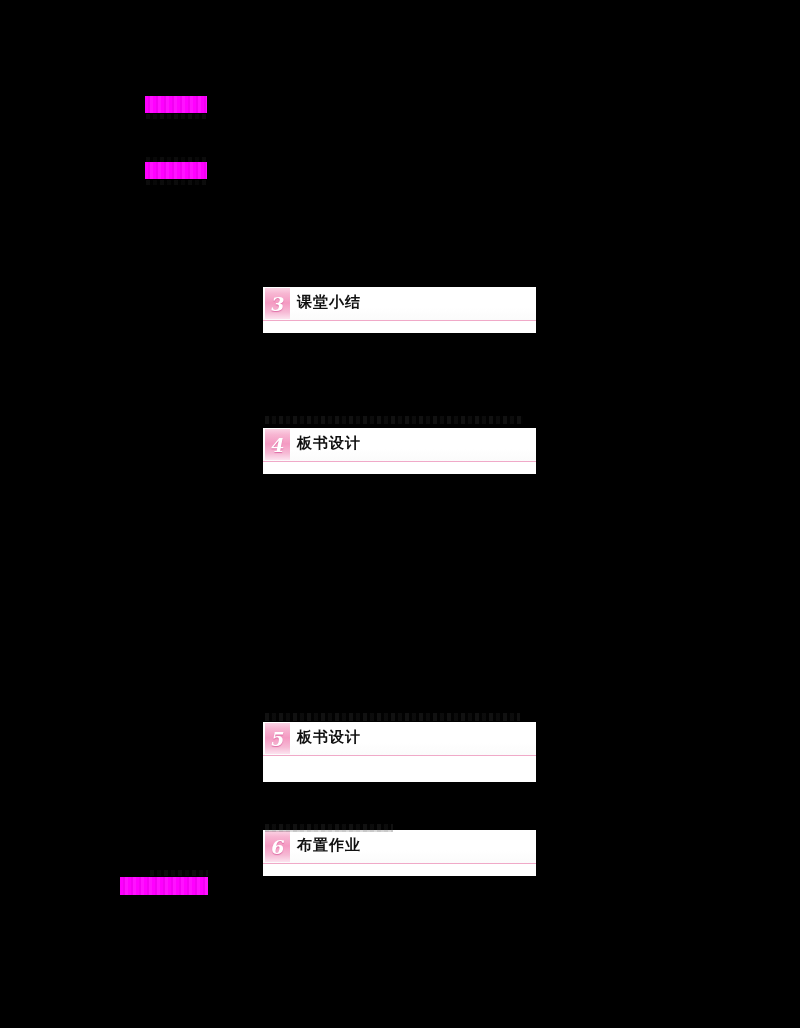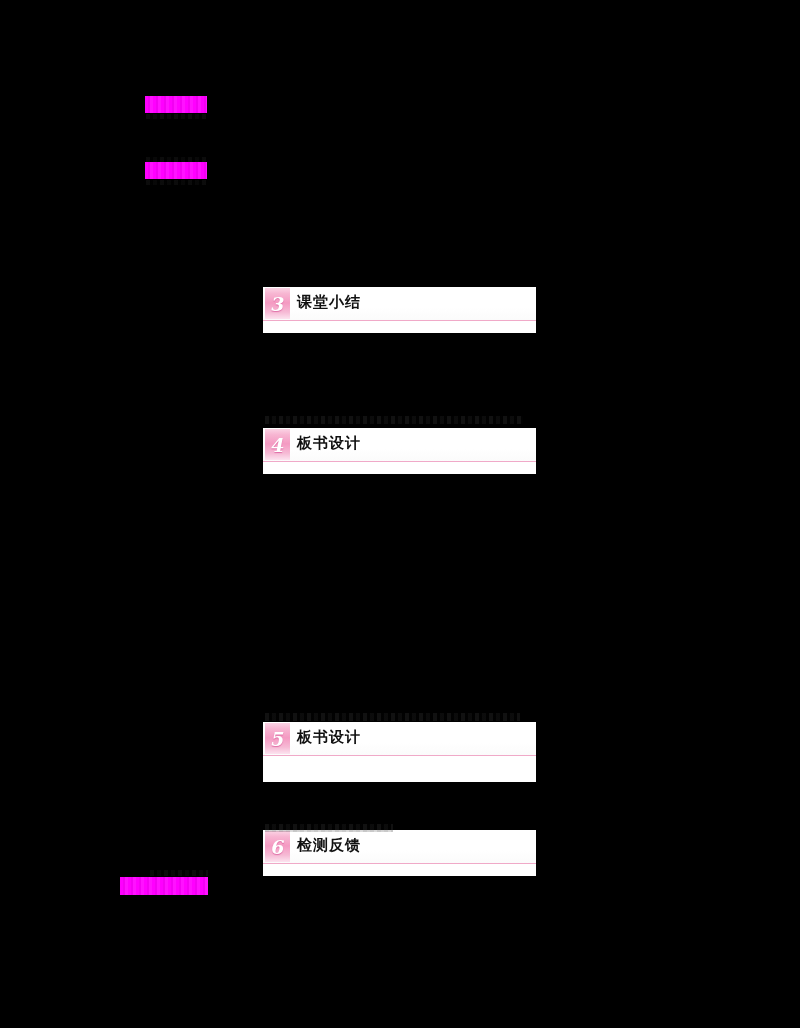--- a/index.html
+++ b/index.html
@@ -126,21 +126,21 @@
     <div class="section-head">
       <div class="num-badge">5</div>
       <div class="sec-title">板书设计</div>
     </div>
     <div class="section-body tall"></div>
   </div>
 
   <div class="section-card" style="top:830px;">
     <div class="section-head">
       <div class="num-badge">6</div>
-      <div class="sec-title">检测反馈</div>
+      <div class="sec-title">布置作业</div>
     </div>
     <div class="section-body"></div>
   </div>
 
   <div class="ghost dim" style="left:265px; top:416px; width:258px; height:8px;"></div>
   <div class="ghost dim" style="left:265px; top:713px; width:255px; height:8px;"></div>
   <div class="ghost dim" style="left:265px; top:824px; width:128px; height:8px;"></div>
   <div class="ghost dimmer" style="left:150px; top:870px; width:58px; height:6px;"></div>
   <div class="ghost dimmer" style="left:146px; top:114px; width:60px; height:5px;"></div>
   <div class="ghost dimmer" style="left:146px; top:157px; width:60px; height:5px;"></div>

